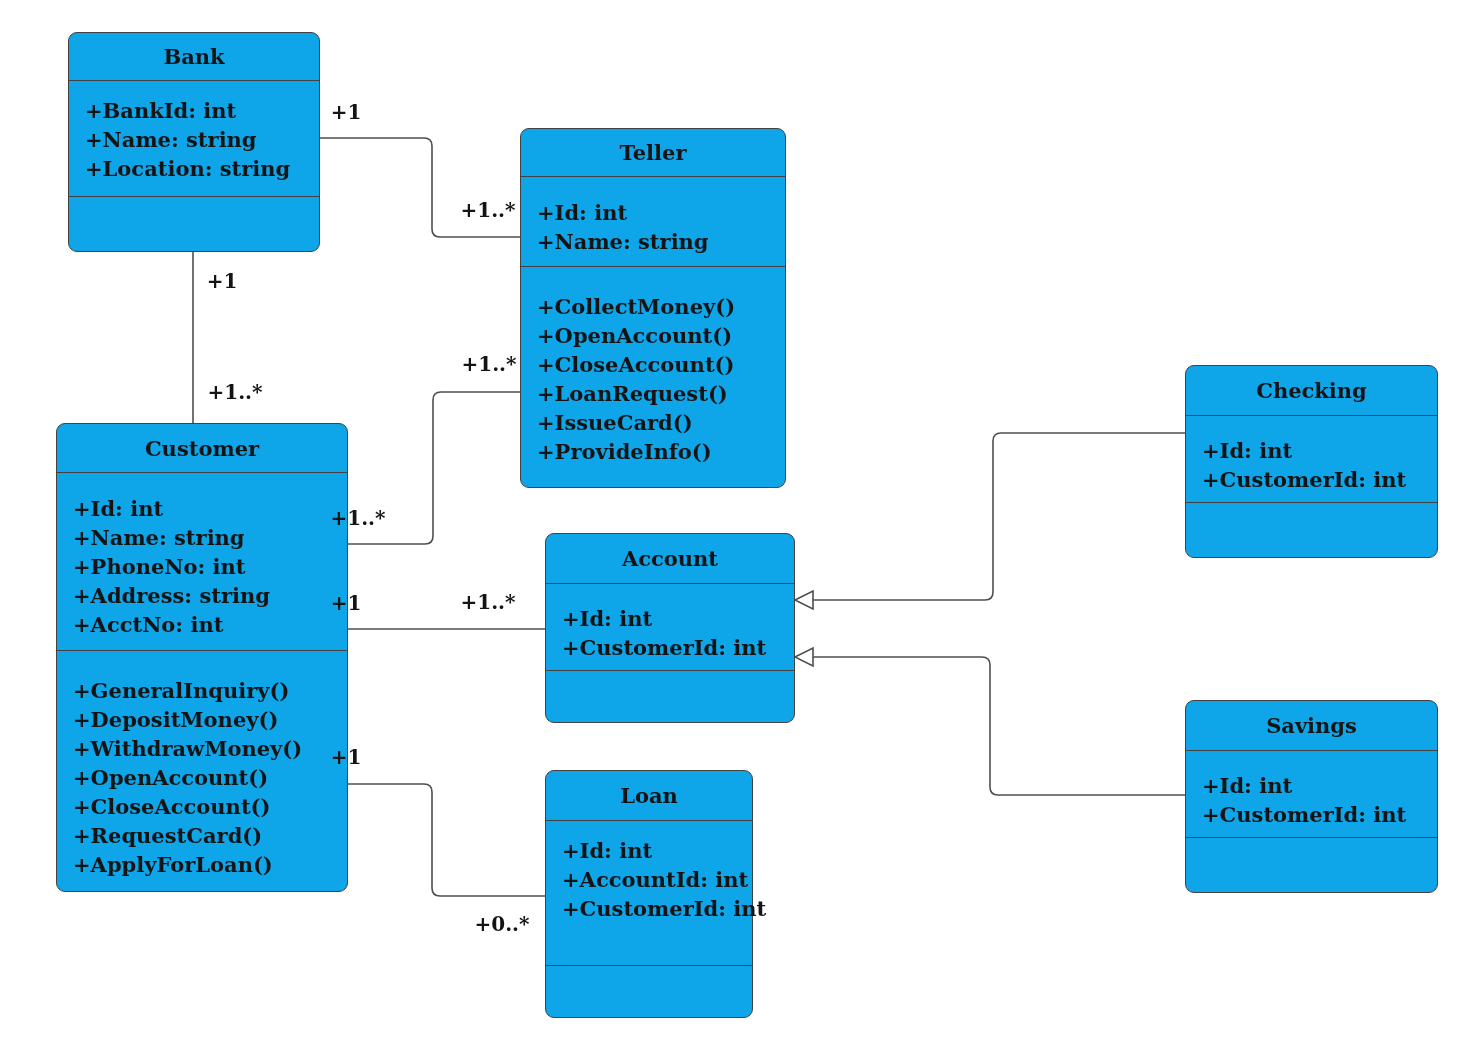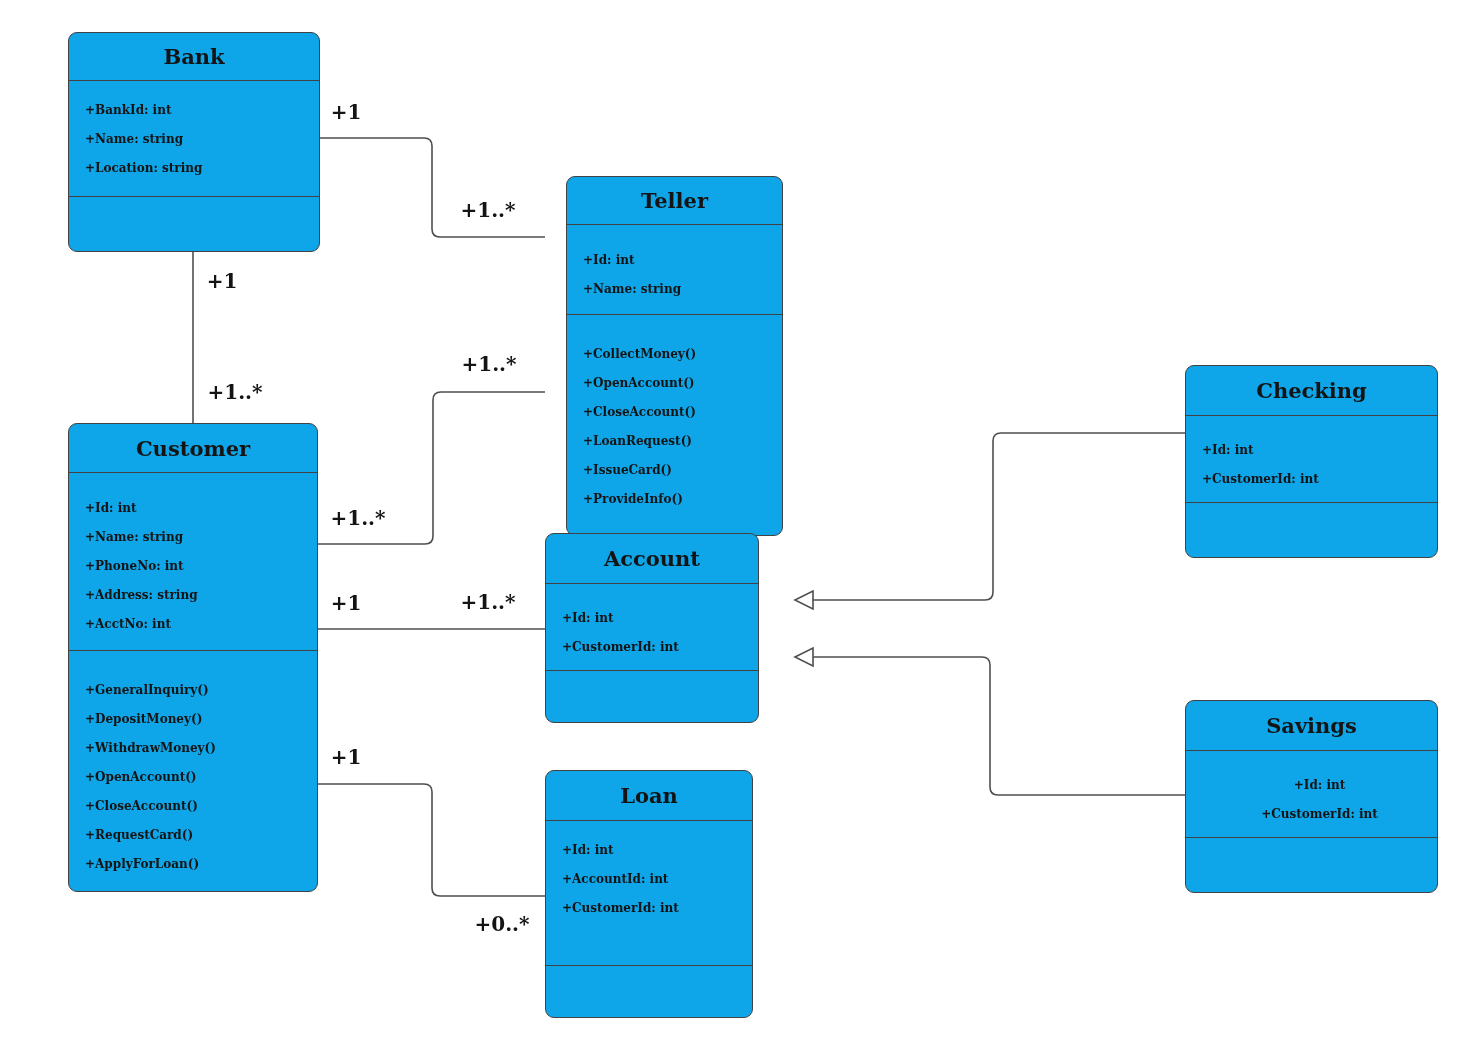--- a/index.html
+++ b/index.html
@@ -28,21 +28,21 @@
   .uml-title {
     flex:none;
     display:flex; align-items:center; justify-content:center;
     font-size:21px;
     border-bottom:1.6px solid #424242;
   }
   .uml-attrs { flex:none; border-bottom:1.6px solid #424242; }
   .uml-methods { flex:1 1 auto; }
   .member-line {
     height:29px; line-height:29px;
-    font-size:12px;
+    font-size:21px;
     padding-left:16px;
     white-space:nowrap;
   }
   .mult {
     position:absolute;
     transform:translate(-50%,-50%);
     font-size:20px;
     white-space:nowrap;
   }
 </style>
@@ -66,57 +66,57 @@
   <div class="uml-class" style="left:68px; top:32px; width:252px; height:220px;">
     <div class="uml-title" style="height:48px;">Bank</div>
     <div class="uml-attrs" style="height:116px; padding-top:15px;">
       <div class="member-line">+BankId: int</div>
       <div class="member-line">+Name: string</div>
       <div class="member-line">+Location: string</div>
     </div>
     <div class="uml-methods"></div>
   </div>
 
-  <div class="uml-class" style="left:566px; top:128px; width:217px; height:360px;margin-top:48px;">
+  <div class="uml-class" style="left:520px; top:128px; width:266px; height:360px;">
     <div class="uml-title" style="height:48px;">Teller</div>
     <div class="uml-attrs" style="height:90px; padding-top:21px;">
       <div class="member-line">+Id: int</div>
       <div class="member-line">+Name: string</div>
     </div>
     <div class="uml-methods" style="padding-top:25px;">
       <div class="member-line">+CollectMoney()</div>
       <div class="member-line">+OpenAccount()</div>
       <div class="member-line">+CloseAccount()</div>
       <div class="member-line">+LoanRequest()</div>
       <div class="member-line">+IssueCard()</div>
       <div class="member-line">+ProvideInfo()</div>
     </div>
   </div>
 
-  <div class="uml-class" style="left:68px; top:423px; width:250px; height:469px;">
+  <div class="uml-class" style="left:56px; top:423px; width:292px; height:469px;">
     <div class="uml-title" style="height:49px;">Customer</div>
     <div class="uml-attrs" style="height:178px; padding-top:21px;">
       <div class="member-line">+Id: int</div>
       <div class="member-line">+Name: string</div>
       <div class="member-line">+PhoneNo: int</div>
       <div class="member-line">+Address: string</div>
       <div class="member-line">+AcctNo: int</div>
     </div>
     <div class="uml-methods" style="padding-top:25px;">
       <div class="member-line">+GeneralInquiry()</div>
       <div class="member-line">+DepositMoney()</div>
       <div class="member-line">+WithdrawMoney()</div>
       <div class="member-line">+OpenAccount()</div>
       <div class="member-line">+CloseAccount()</div>
       <div class="member-line">+RequestCard()</div>
       <div class="member-line">+ApplyForLoan()</div>
     </div>
   </div>
 
-  <div class="uml-class" style="left:545px; top:533px; width:214px; height:190px;">
+  <div class="uml-class" style="left:545px; top:533px; width:250px; height:190px;">
     <div class="uml-title" style="height:50px;">Account</div>
     <div class="uml-attrs" style="height:87px; padding-top:20px;">
       <div class="member-line">+Id: int</div>
       <div class="member-line">+CustomerId: int</div>
     </div>
     <div class="uml-methods"></div>
   </div>
 
   <div class="uml-class" style="left:545px; top:770px; width:208px; height:248px;">
     <div class="uml-title" style="height:50px;">Loan</div>
@@ -130,21 +130,21 @@
 
   <div class="uml-class" style="left:1185px; top:365px; width:253px; height:193px;justify-content:flex-end;">
     <div class="uml-title" style="height:50px;">Checking</div>
     <div class="uml-attrs" style="height:87px; padding-top:20px;">
       <div class="member-line">+Id: int</div>
       <div class="member-line">+CustomerId: int</div>
     </div>
     <div class="uml-methods"></div>
   </div>
 
-  <div class="uml-class" style="left:1185px; top:700px; width:253px; height:193px;text-align:center;">
+  <div class="uml-class" style="left:1185px; top:700px; width:253px; height:193px;">
     <div class="uml-title" style="height:50px;">Savings</div>
     <div class="uml-attrs" style="height:87px; padding-top:20px;">
       <div class="member-line">+Id: int</div>
       <div class="member-line">+CustomerId: int</div>
     </div>
     <div class="uml-methods"></div>
   </div>
 
   <div class="mult" style="left:346px; top:112px;">+1</div>
   <div class="mult" style="left:488px; top:210px;">+1..*</div>

